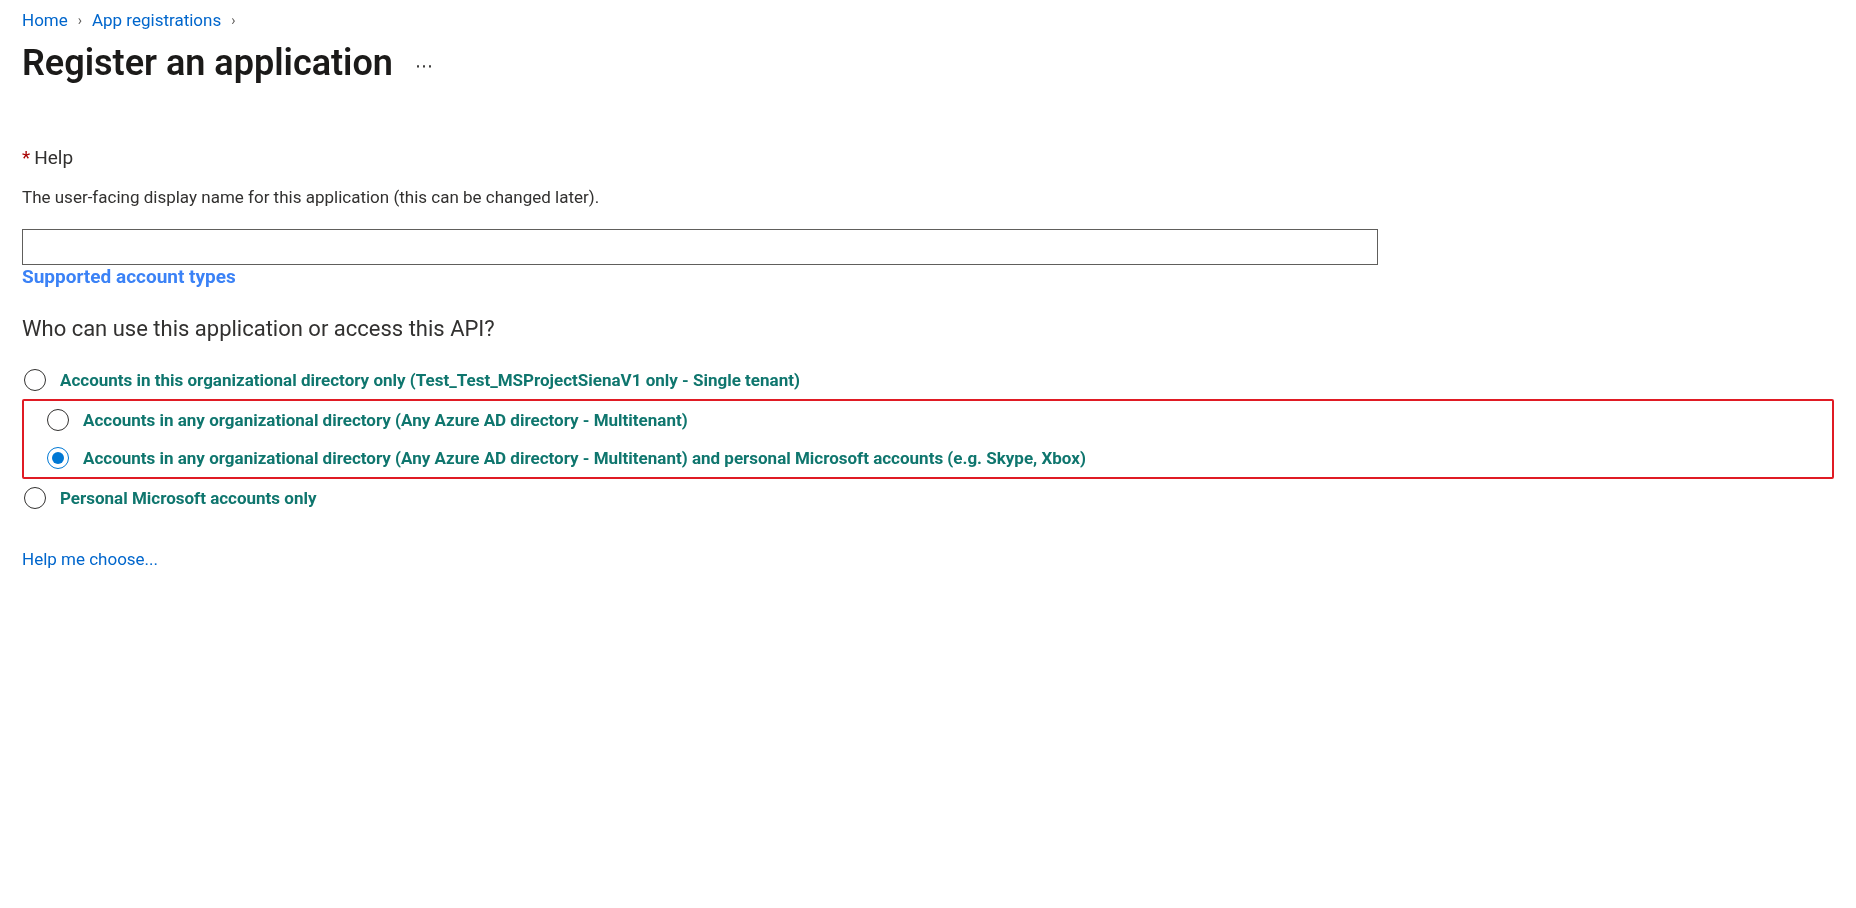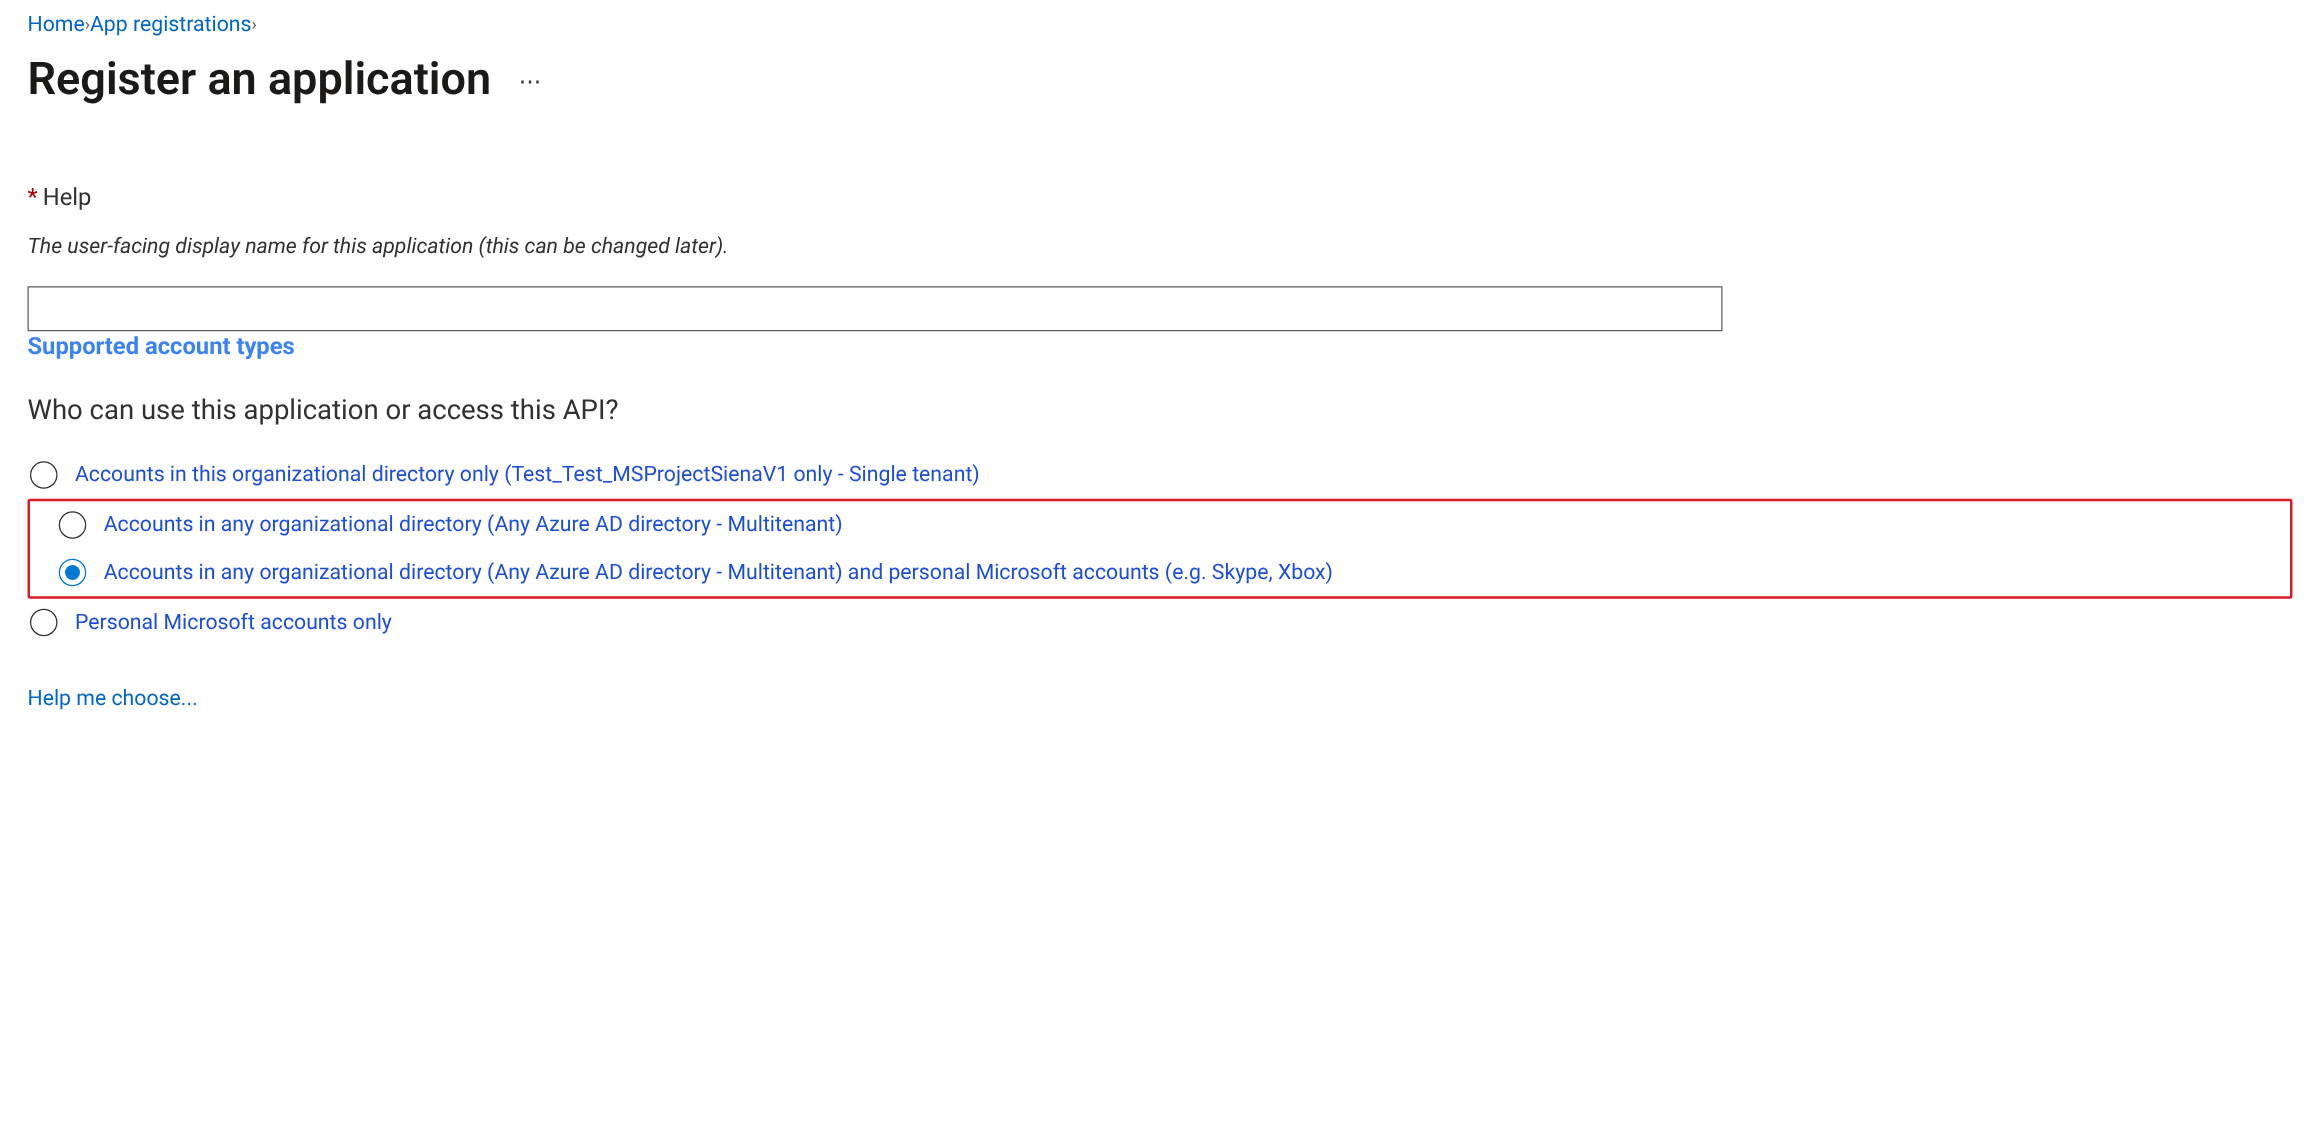--- a/index.html
+++ b/index.html
@@ -10,20 +10,21 @@
     body {
       font-family: "Segoe UI", -apple-system, BlinkMacSystemFont, Roboto, "Helvetica Neue", sans-serif;
       background: #ffffff;
       color: #323130;
       font-size: 15px;
       padding: 10px 22px;
     }
     .breadcrumb {
       display: flex;
       align-items: center;
+      gap: 10px;
       font-size: 17px;
       margin-bottom: 12px;
     }
     .breadcrumb a {
       color: #0066cc;
       text-decoration: none;
       cursor: pointer;
     }
     .breadcrumb-sep {
       color: #605e5c;
@@ -58,21 +59,20 @@
     .required-asterisk {
       color: #a80000;
     }
     .field-label {
       color: #323130;
     }
     .field-description {
       font-size: 17px;
       color: #323130;
       margin-bottom: 22px;
-      font-style: italic;
     }
     .text-input {
       width: 100%;
       max-width: 1356px;
       height: 36px;
       border: 1px solid #605e5c;
       padding: 4px 8px;
       font-size: 15px;
       font-family: inherit;
       outline: none;
@@ -90,21 +90,22 @@
     .radio-group {
       display: flex;
       flex-direction: column;
     }
     .radio-row {
       display: flex;
       align-items: center;
       gap: 14px;
       padding: 8px 4px 8px 2px;
       font-size: 17px;
-      color: #1d4ed8;
+      color: #0f766e;
+      font-weight: bold;
     }
     .radio-outline {
       width: 22px;
       height: 22px;
       border: 1.5px solid #323130;
       border-radius: 50%;
       display: inline-flex;
       align-items: center;
       justify-content: center;
       cursor: pointer;

